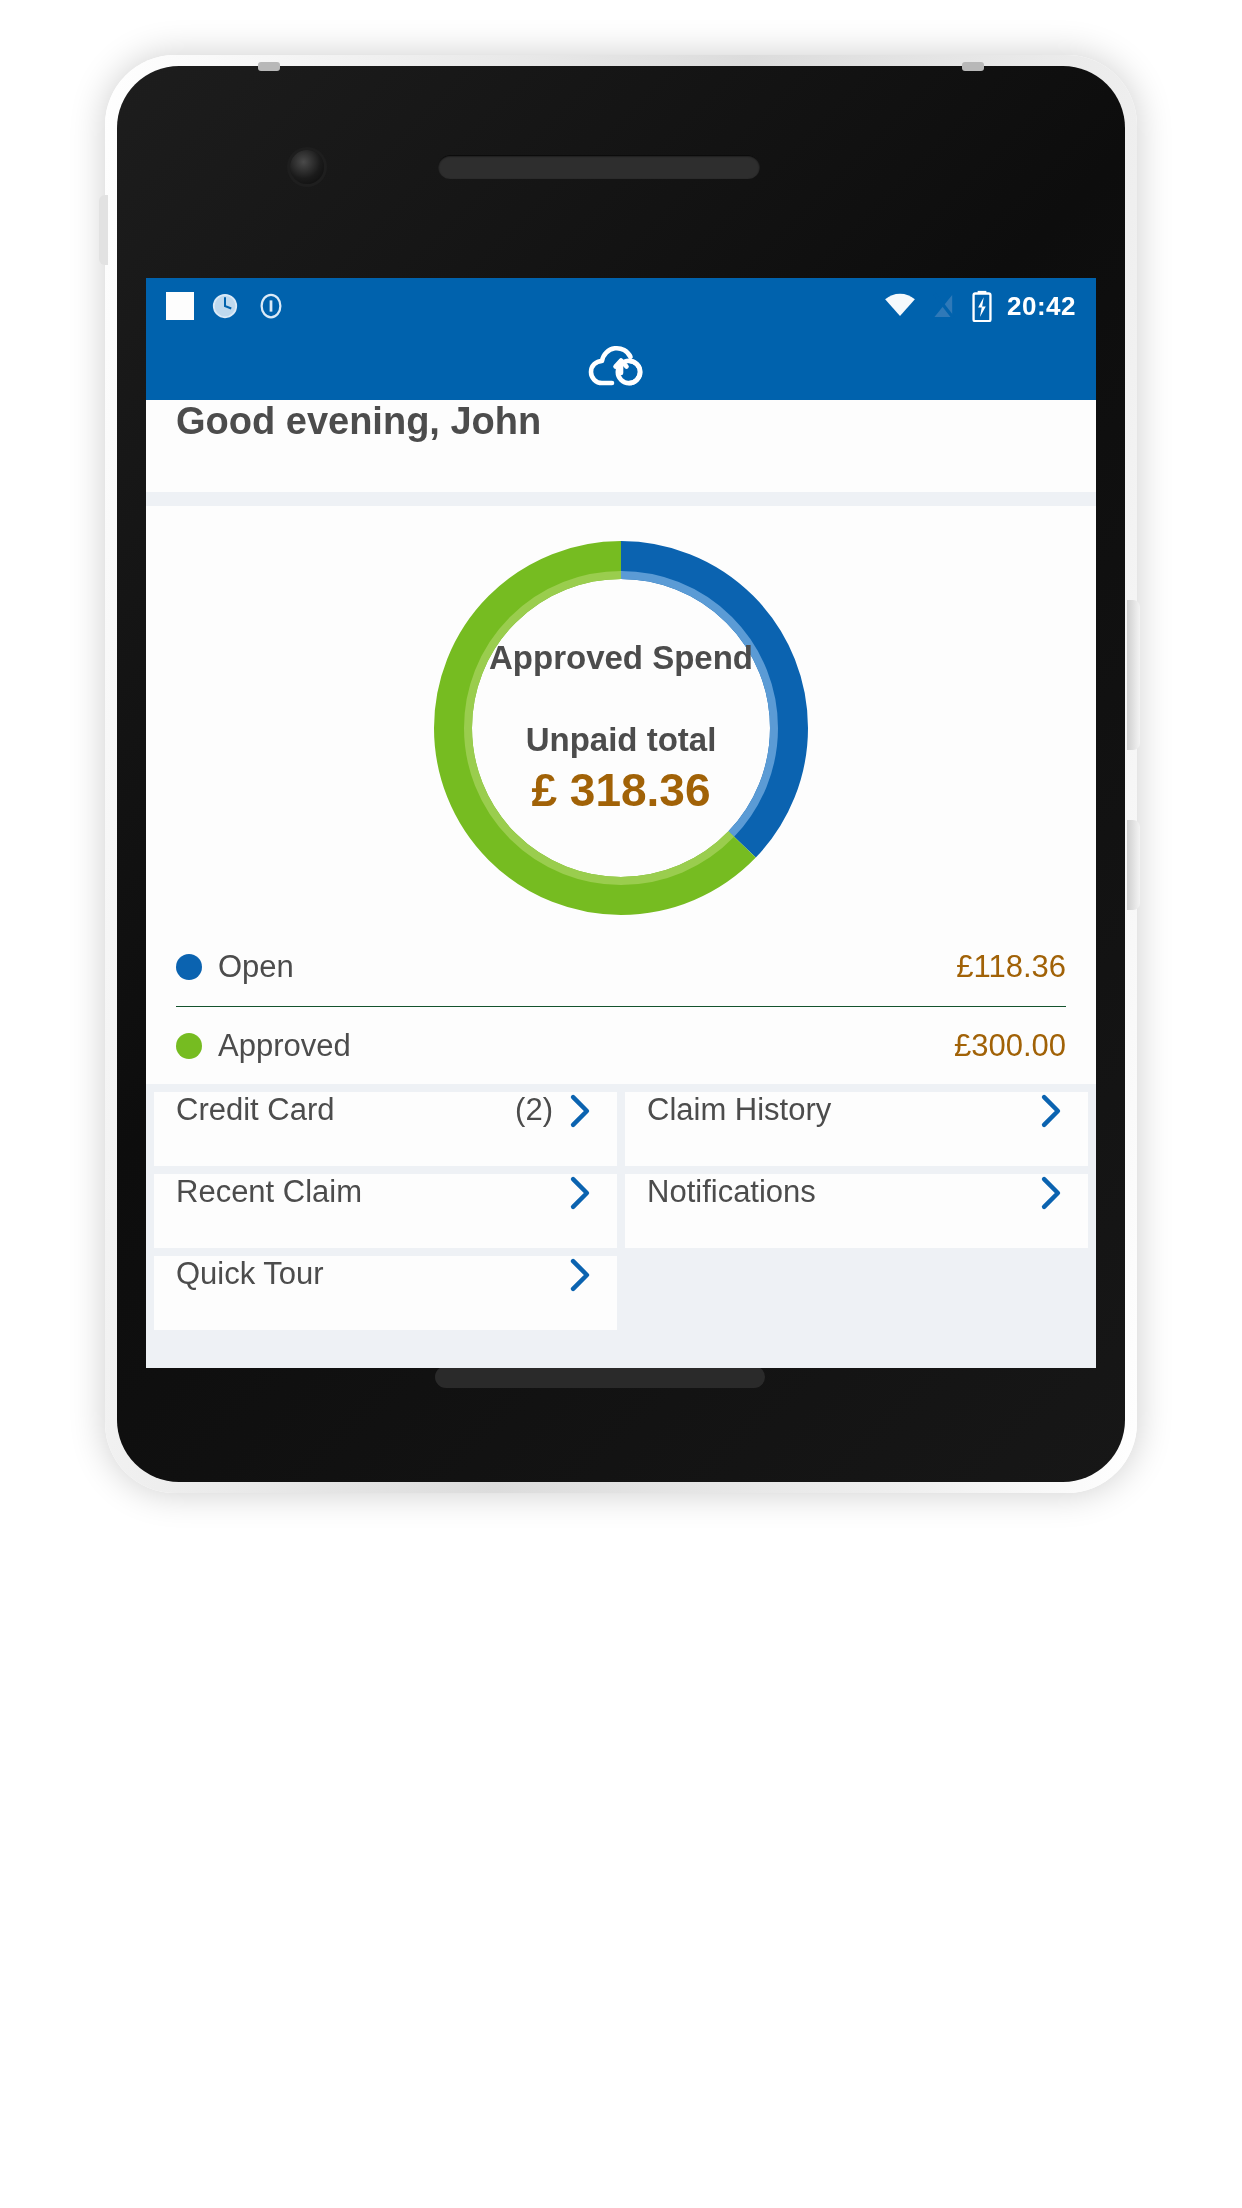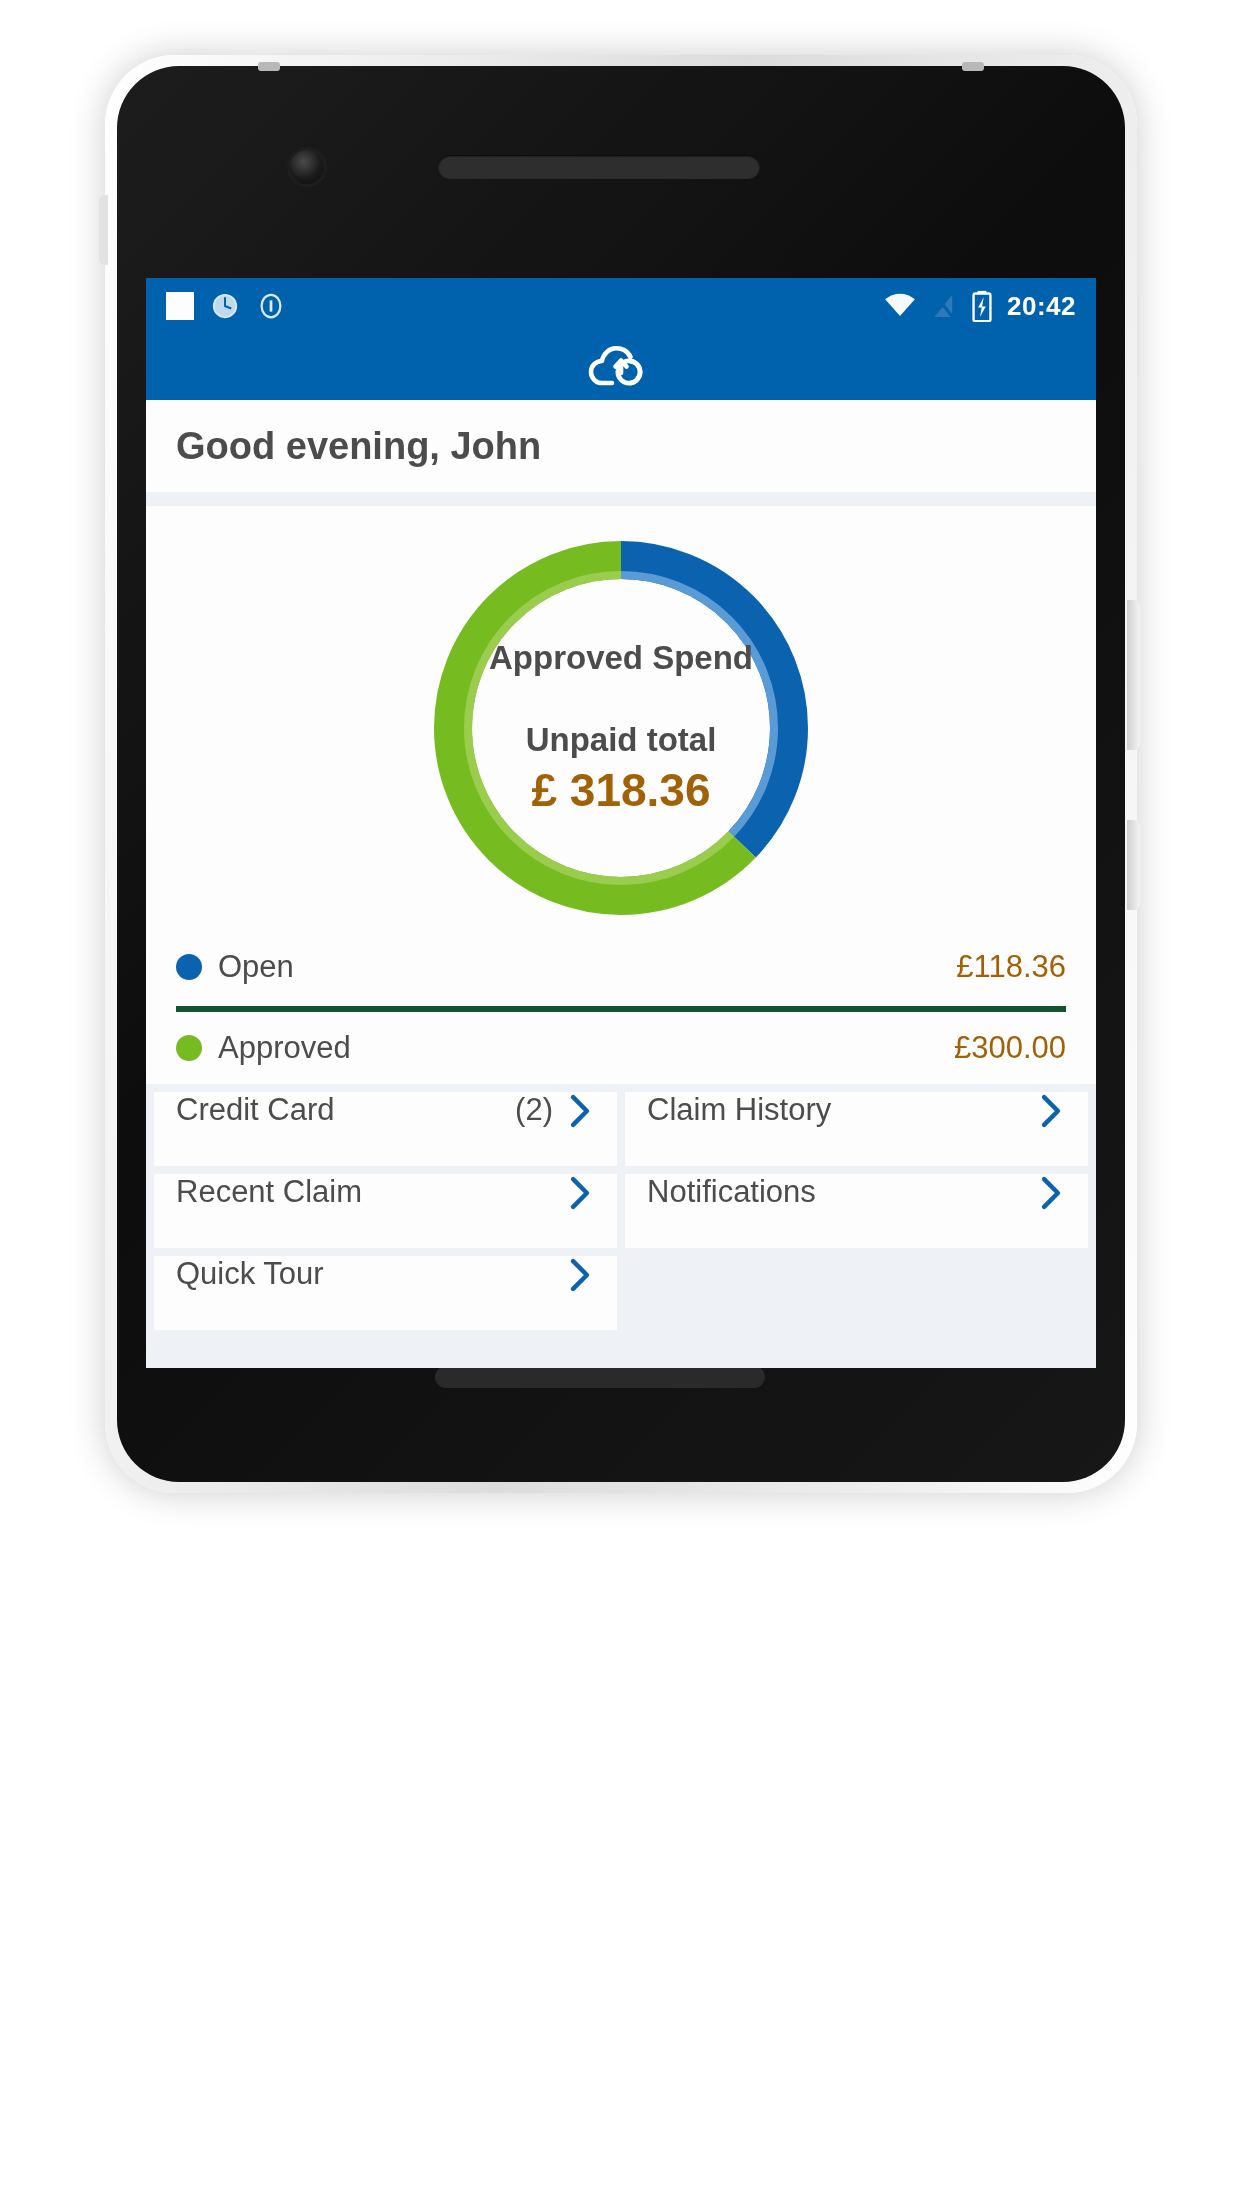--- a/index.html
+++ b/index.html
@@ -86,21 +86,21 @@
 
   
   .app-bar {
     height:66px; background:#0062ad;
     display:flex; align-items:center; justify-content:center;
   }
 
   
   .greeting-bar {
     height:92px; background:#fdfdfd;
-    display:flex; align-items:center; padding-left:30px;
+    display:flex; padding-left:30px;
   }
   .greeting-text { font-size:38px; color:#4c4c4c; font-weight:bold; }
 
   .gap-strip { height:14px; background:#eef1f5; }
 
   
   .donut-card { background:#fdfdfd; padding:22px 0 0 0; }
   .donut-wrap { display:flex; justify-content:center; }
   .donut-center {
     position:absolute; left:0; right:0; top:50%;
@@ -109,21 +109,21 @@
   }
   .dc-title { font-size:33px; color:#4c4c4c; font-weight:bold; }
   .dc-sub   { font-size:33px; color:#4c4c4c; font-weight:bold; margin-top:44px; }
   .dc-amt   { font-size:46px; color:#a16207; font-weight:bold; margin-top:4px; }
 
   
   .legend { background:#fdfdfd; padding:0 30px; }
   .legend-row {
     display:flex; align-items:center; height:78px;
   }
-  .legend-row + .legend-row { border-top:6px solid #14532d; }
+  .legend-row + .legend-row { border-top:1px solid #14532d; }
   .dot { width:26px; height:26px; border-radius:50%; margin-right:16px; flex:none; }
   .legend-label { font-size:31px; color:#4c4c4c; }
   .legend-amt { margin-left:auto; font-size:31px; color:#a16207;text-align:center; }
 
   
   .tiles {
     display:grid; grid-template-columns:1fr 1fr;
     gap:8px; padding:8px; background:#eef1f5;
   }
   .tile {

